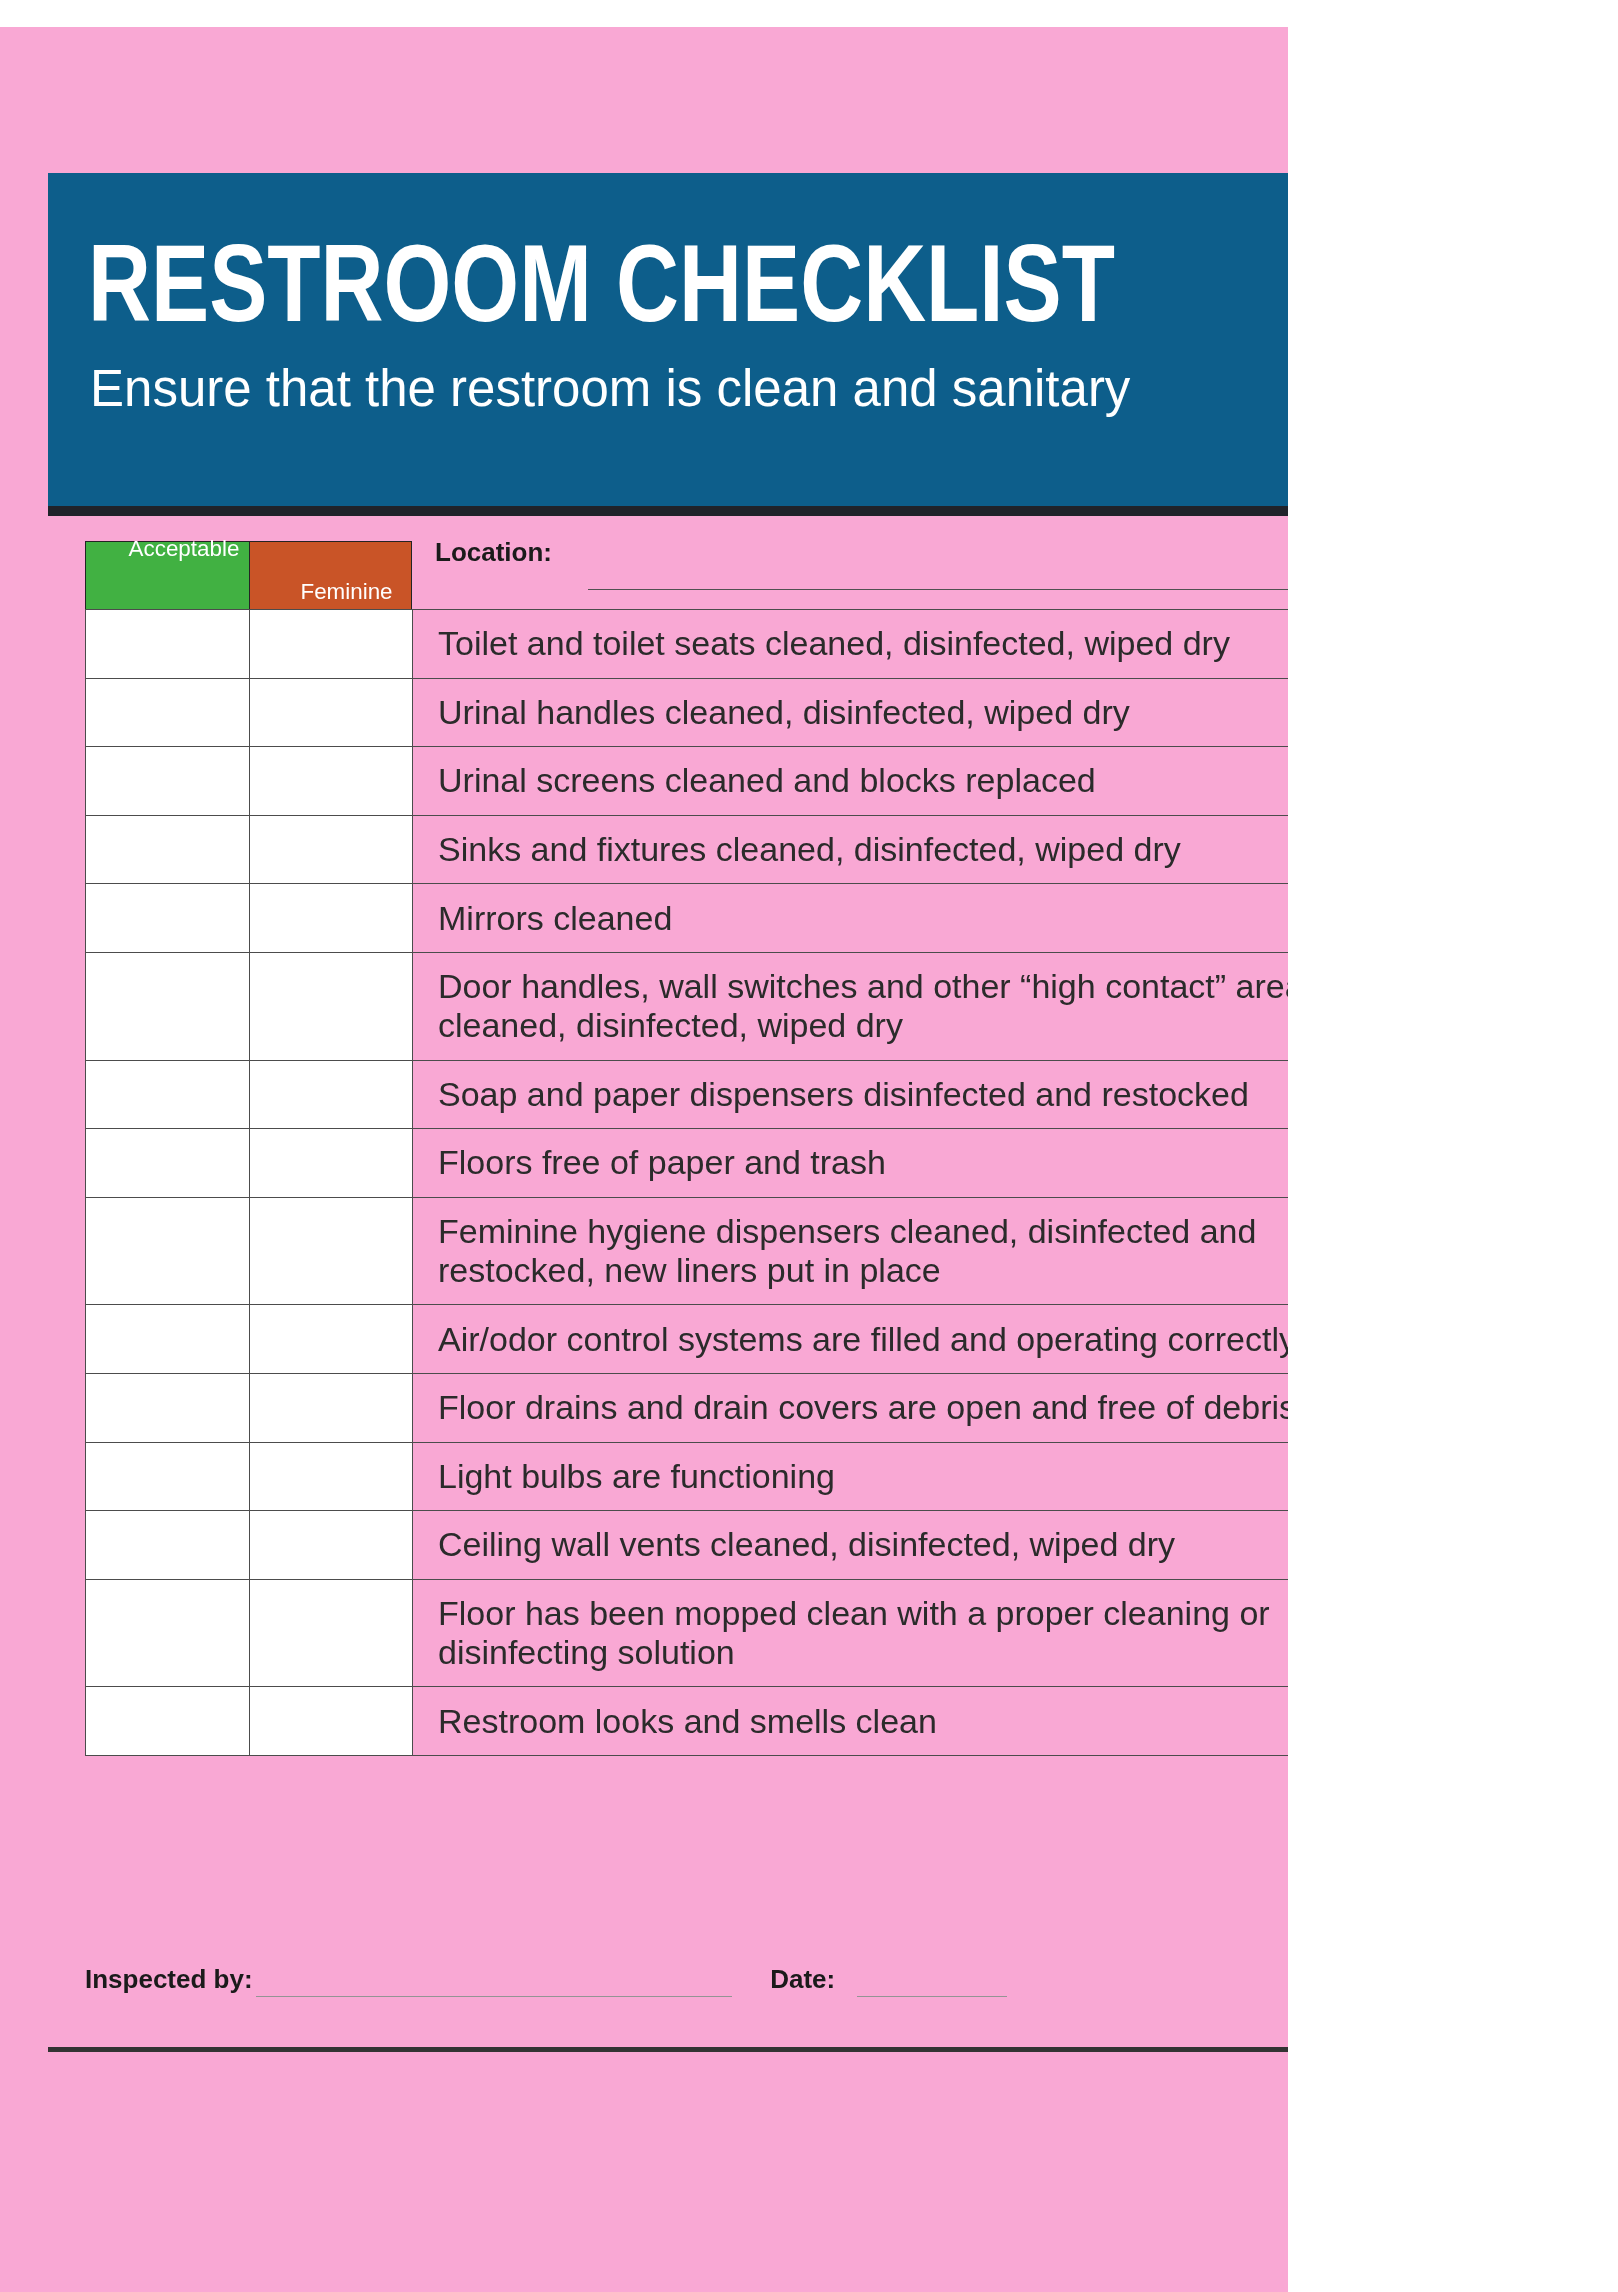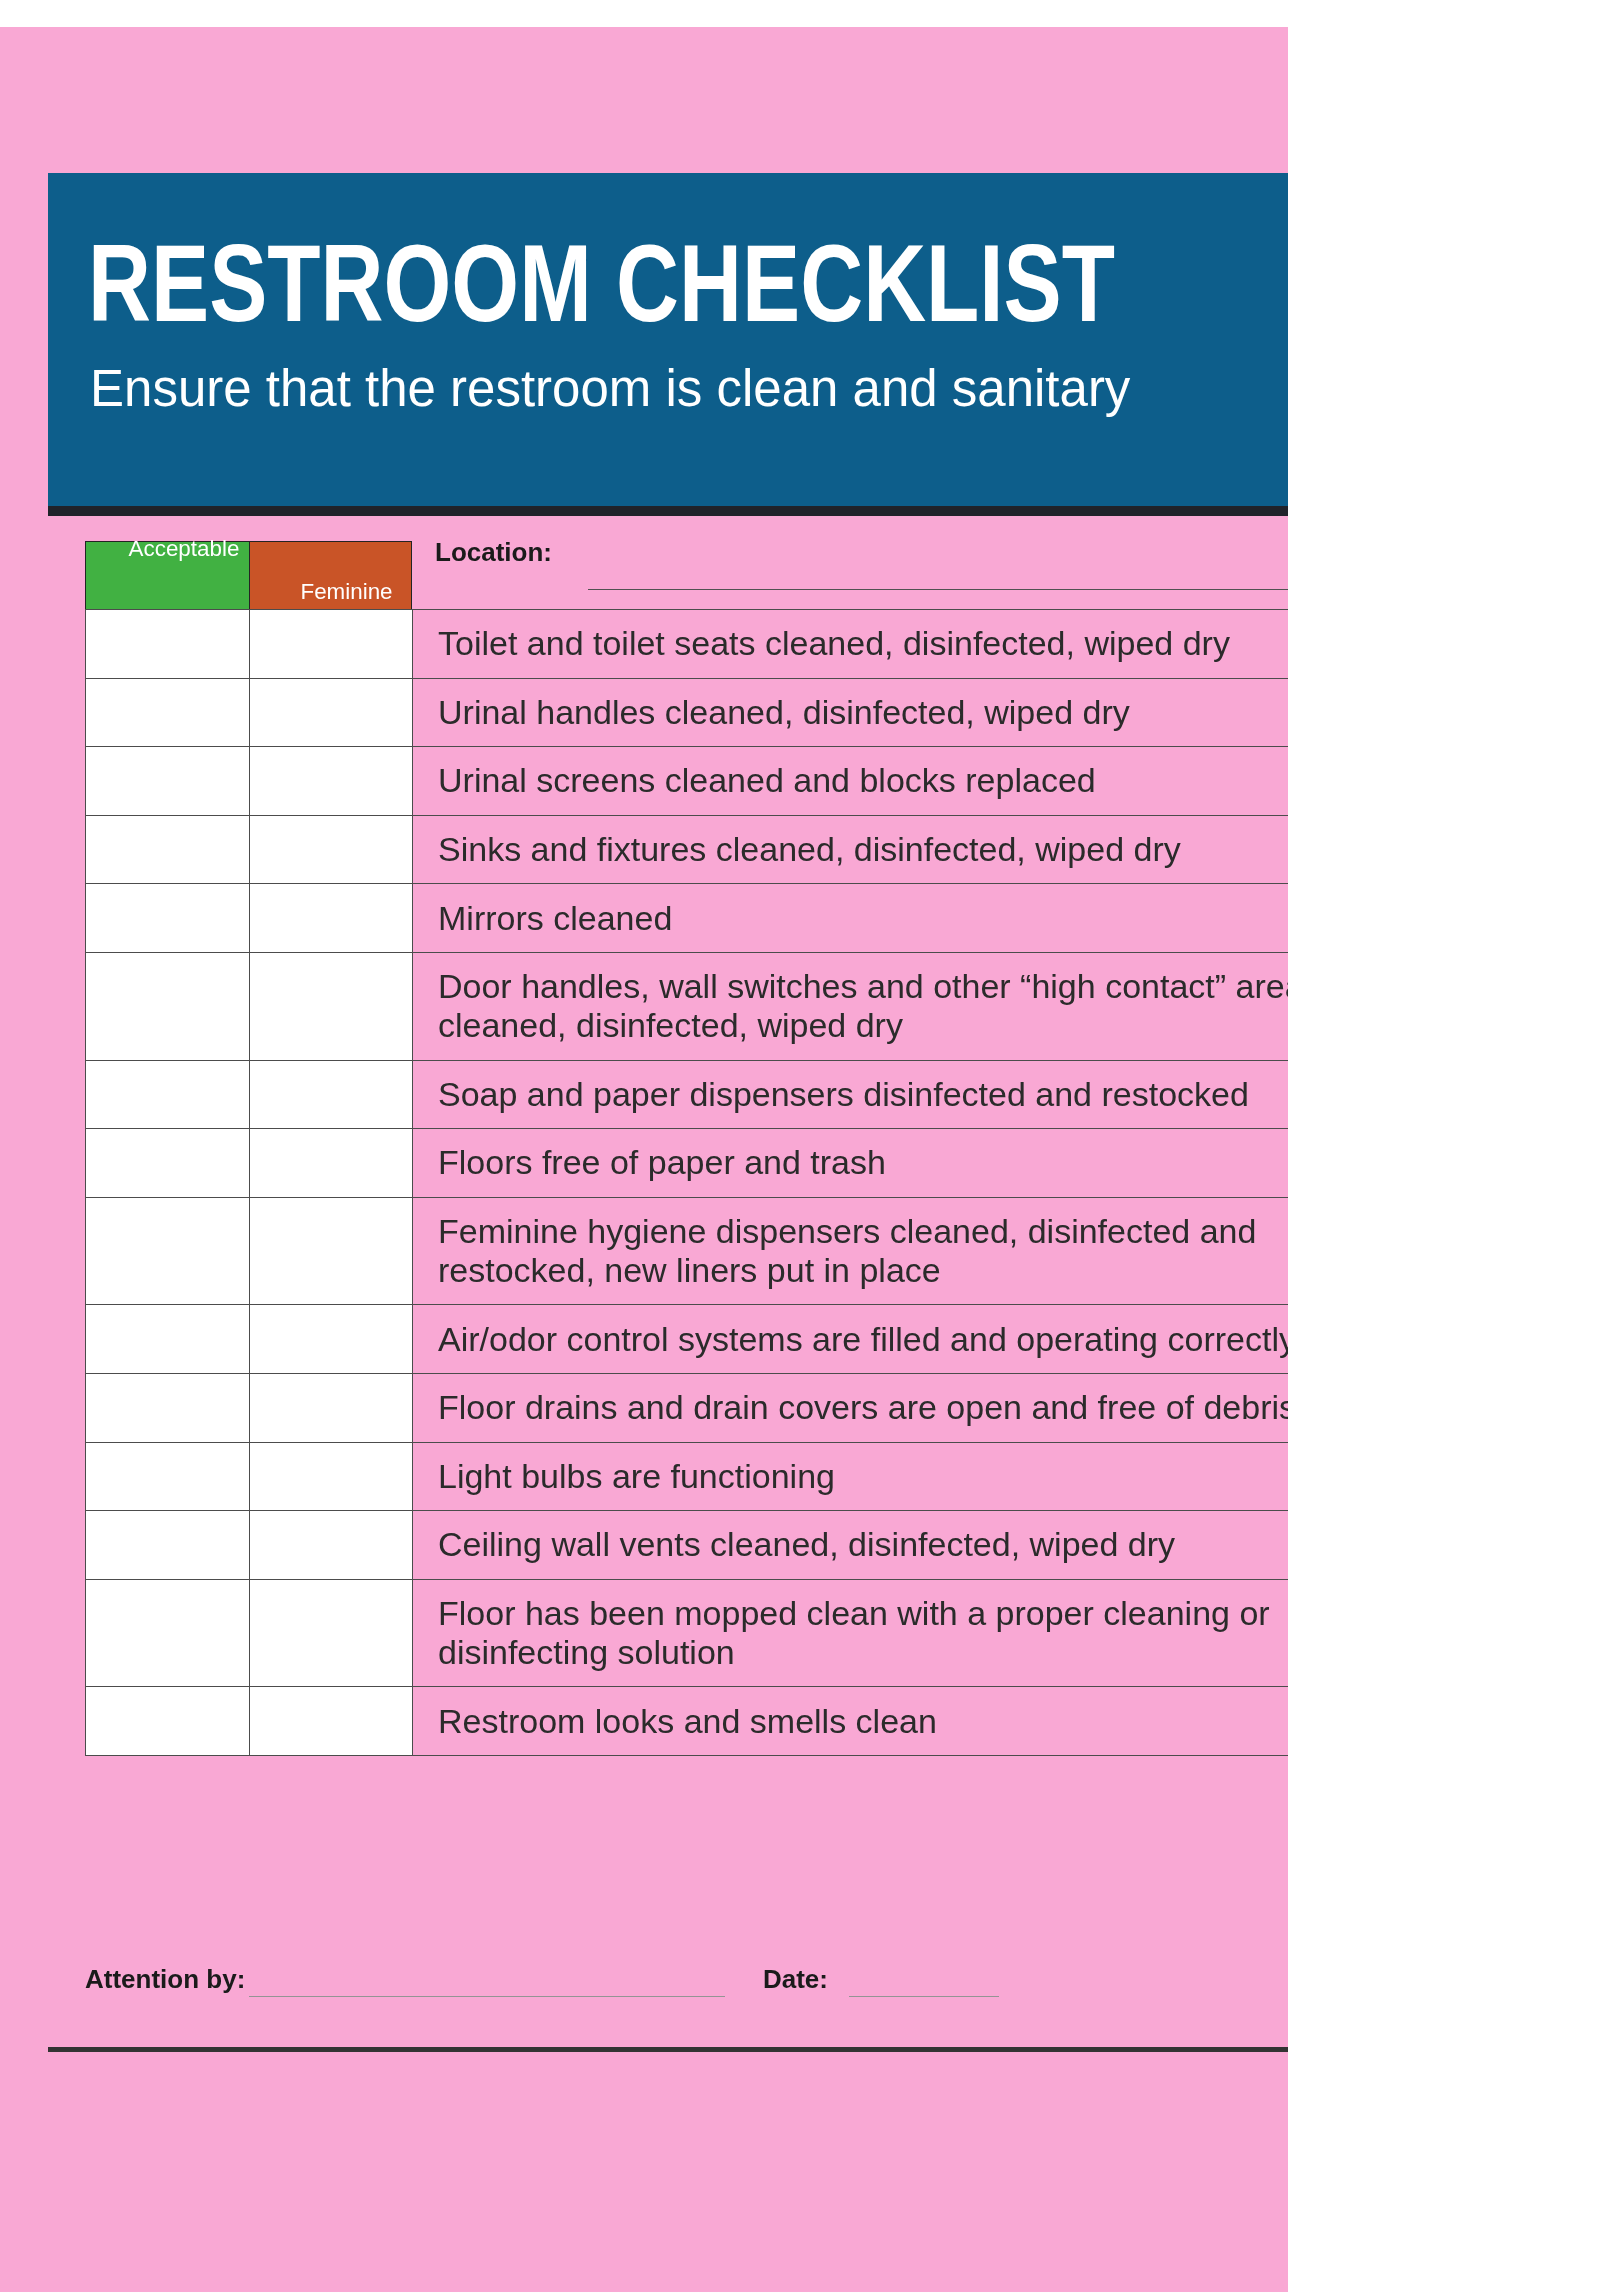--- a/index.html
+++ b/index.html
@@ -178,21 +178,21 @@
 
     <tr>
       <td class="check"></td>
       <td class="check"></td>
       <td class="item">Restroom looks and smells clean</td>
     </tr>
   </tbody>
   </table>
 
   <div class="footer">
-    <span class="footer-label">Attention by:</span>
+    <span class="footer-label">Inspected by:</span>
     <span class="sig-line inspected-line"></span>
     <span class="footer-label date-label">Date:</span>
     <span class="sig-line date-line"></span>
   </div>
 
   <div class="bottom-rule"></div>
 
 </div>
 
 

